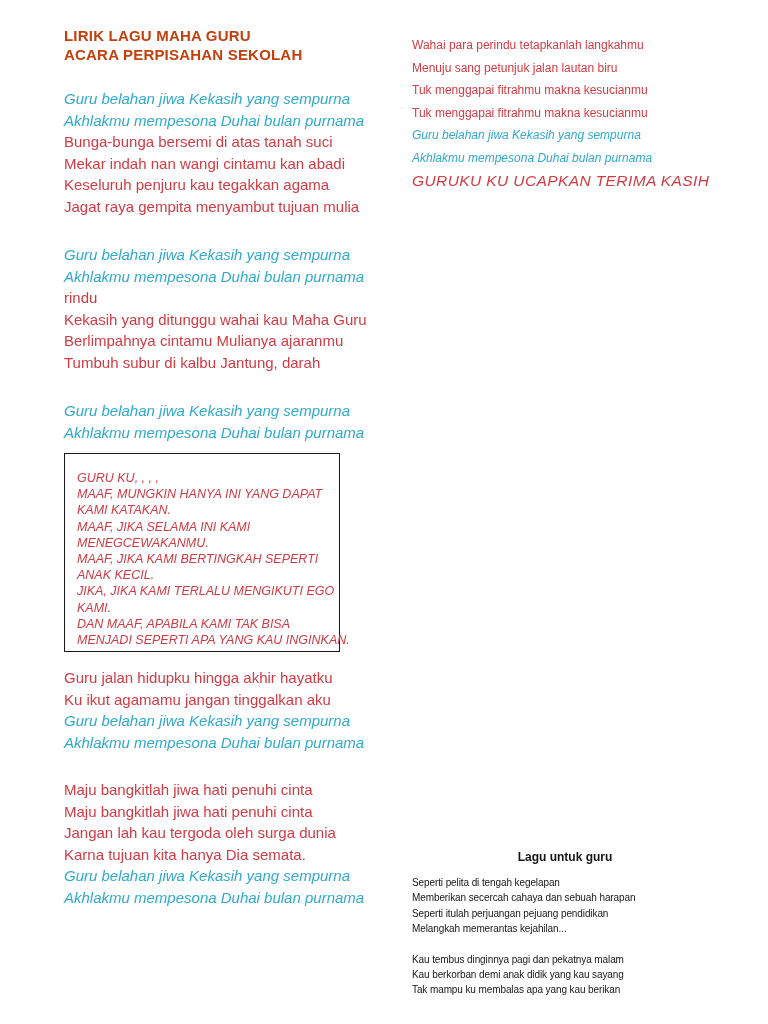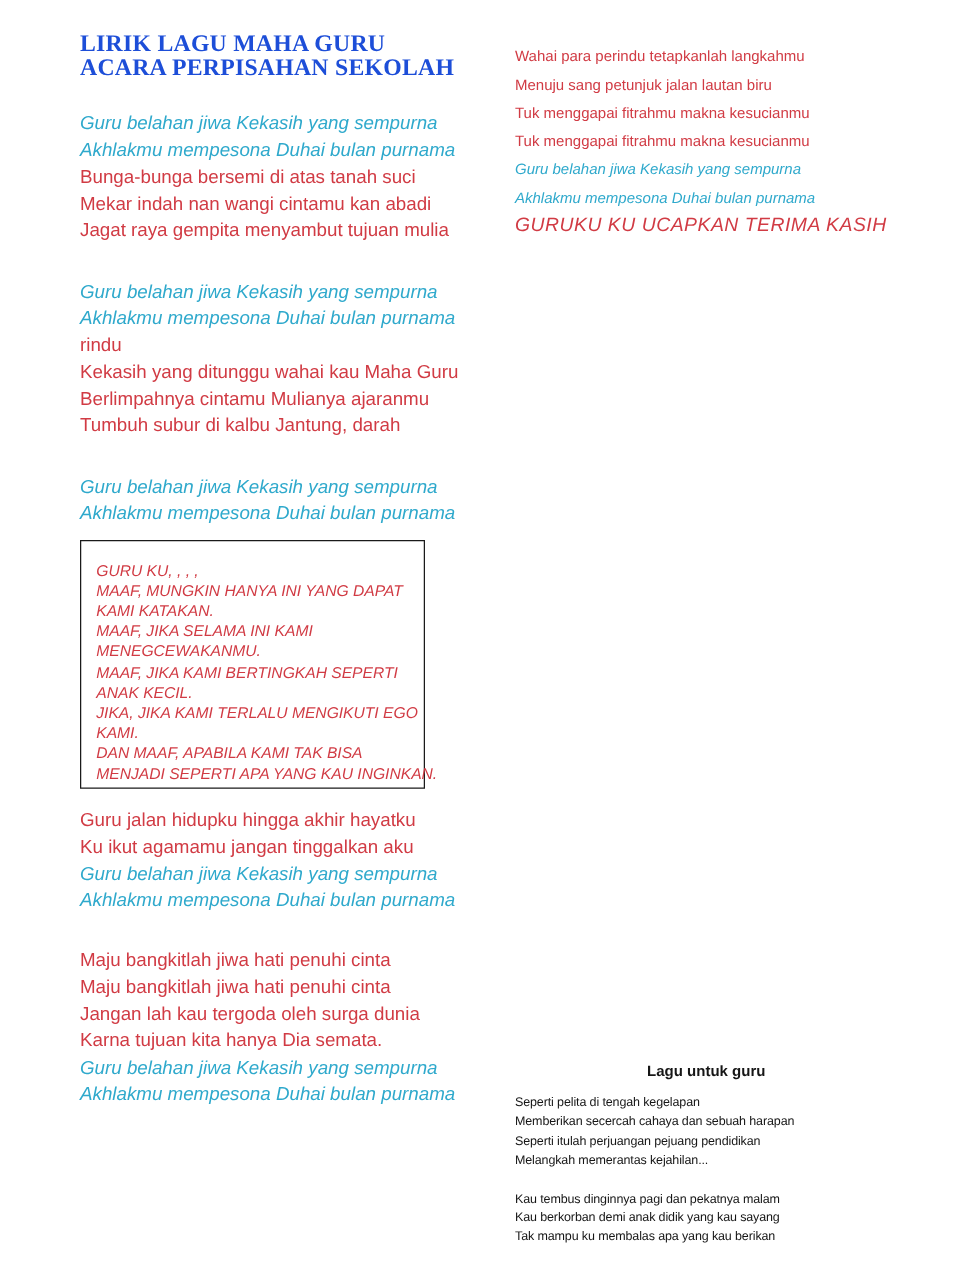--- a/index.html
+++ b/index.html
@@ -9,23 +9,23 @@
     background:#ffffff;
     font-family:"Liberation Sans", sans-serif;
     overflow:hidden;
   }
   .col{position:absolute;}
   .left-col{left:64px;top:26px;width:336px;}
   .right-col{left:412px;top:34px;width:344px;}
   .bottom-block{left:412px;top:850px;width:306px;}
 
   .doc-title{
-    font-size:19px;font-weight:bold;line-height:19px;
-    color:#1d4ed8;letter-spacing:.2px;
-    margin:0 0 24px 0;white-space:nowrap;font-family:Liberation Serif, serif;
+    font-size:15px;font-weight:bold;line-height:19px;
+    color:#c2410c;letter-spacing:.2px;
+    margin:0 0 24px 0;white-space:nowrap;
   }
   .stanza{margin:0;}
   .line{
     font-size:15px;line-height:21.5px;white-space:nowrap;
   }
   .line.red{color:#d13b44;}
   .line.cyan{color:#2fa9cc;font-style:italic;}
   .mb-s1{margin-bottom:27px;}
   .mb-s2{margin-bottom:27px;}
   .mb-s3{margin-bottom:10px;}
@@ -67,20 +67,21 @@
     <div class="doc-title">
       <div>LIRIK LAGU MAHA GURU</div>
       <div>ACARA PERPISAHAN SEKOLAH</div>
     </div>
 
     <div class="stanza mb-s1">
       <div class="line cyan">Guru belahan jiwa Kekasih yang sempurna</div>
       <div class="line cyan">Akhlakmu mempesona Duhai bulan purnama</div>
       <div class="line red">Bunga-bunga bersemi di atas tanah suci</div>
       <div class="line red">Mekar indah nan wangi cintamu kan abadi</div>
+      <div class="line red">Keseluruh penjuru kau tegakkan agama</div>
       <div class="line red">Jagat raya gempita menyambut tujuan mulia</div>
     </div>
 
     <div class="stanza mb-s2">
       <div class="line cyan">Guru belahan jiwa Kekasih yang sempurna</div>
       <div class="line cyan">Akhlakmu mempesona Duhai bulan purnama</div>
       <div class="line red">rindu</div>
       <div class="line red">Kekasih yang ditunggu wahai kau Maha Guru</div>
       <div class="line red">Berlimpahnya cintamu Mulianya ajaranmu</div>
       <div class="line red">Tumbuh subur di kalbu Jantung, darah</div>

